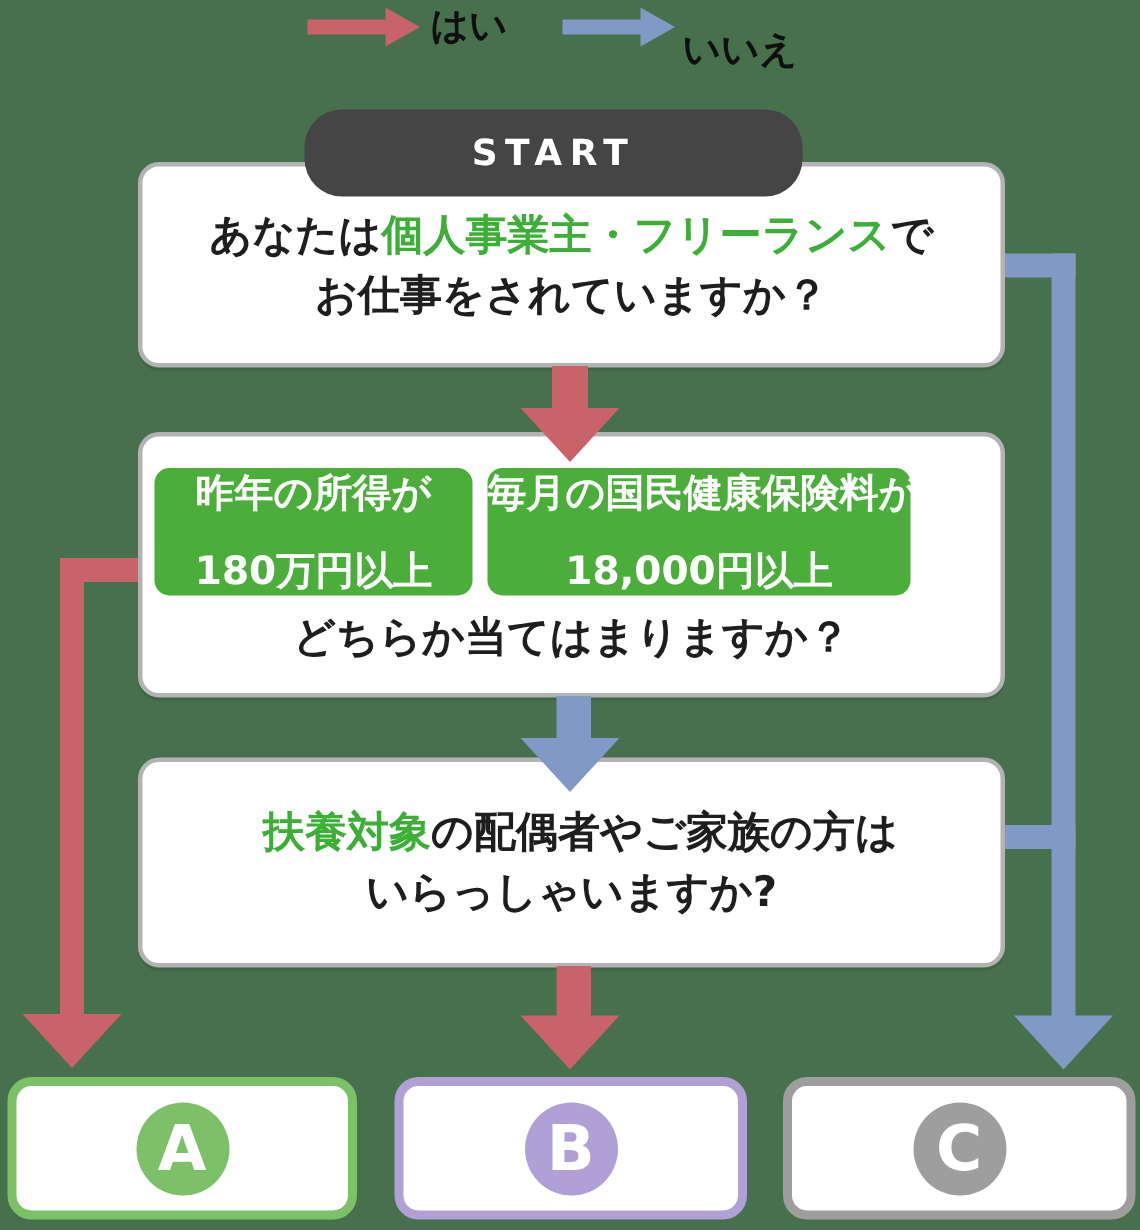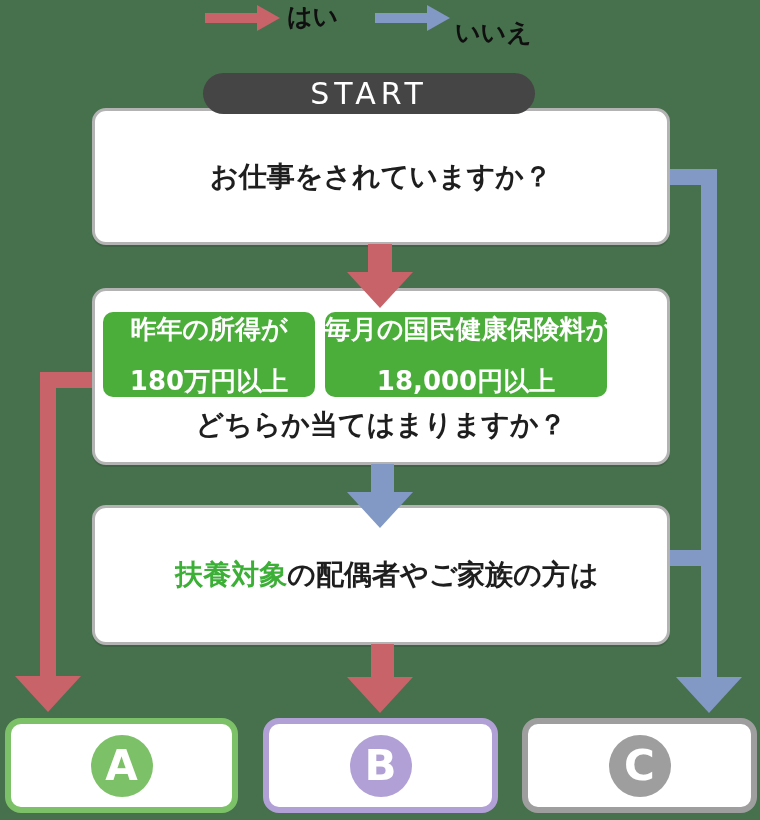--- a/index.html
+++ b/index.html
@@ -20,24 +20,24 @@
   .head-right{position:absolute;width:0;height:0;
     border-top:13px solid transparent;border-bottom:13px solid transparent;}
   .head-right.yes-edge{border-left:23px solid var(--yes);}
   .head-right.no-edge{border-left:23px solid var(--no);}
   .head-down{position:absolute;width:0;height:0;
     border-left:33px solid transparent;border-right:33px solid transparent;}
   .head-down.yes-edge{border-top:36px solid var(--yes);}
   .head-down.no-edge{border-top:36px solid var(--no);}
 
   
-  .start-pill{position:absolute;left:203px;top:73px;width:332px;height:41px;
+  .start-pill{position:absolute;left:203px;top:73px;width:332px;height:58px;
     background:var(--startbg);border-radius:25px;z-index:3;
     display:flex;align-items:center;justify-content:center;
-    color:#ffffff;font-size:30px;font-weight:normal;letter-spacing:5px;}
+    color:#ffffff;font-size:24px;font-weight:bold;letter-spacing:5px;}
 
   
   .qbox{position:absolute;left:92px;width:578px;background:#ffffff;
     border:3px solid var(--border);border-radius:14px;box-sizing:border-box;
     z-index:1;box-shadow:0 2px 0 rgba(0,0,0,0.10);}
   .qtext{position:absolute;left:0;right:0;text-align:center;
     font-size:28px;font-weight:bold;color:var(--ink);line-height:40px;white-space:nowrap;}
   .hl{color:var(--hl);}
   #qbox1{top:108px;height:137px;}
   #qbox2{top:288px;height:177px;}
@@ -99,20 +99,21 @@
     <div class="shaft no-fill under" style="left:660px;top:169px;width:57px;height:16px;"></div>
     <div class="shaft no-fill under" style="left:701px;top:169px;width:16px;height:510px;"></div>
     <div class="shaft no-fill under" style="left:660px;top:550px;width:57px;height:16px;"></div>
     <div class="head-down no-edge under" style="left:676px;top:677px;"></div>
   </div>
 
   <div class="start-pill">START</div>
 
   <div class="qbox" id="qbox1">
     <div class="center-lines">
+      <div class="qtext" style="position:static;"><span>あなたは</span><span class="hl">個人事業主・フリーランス</span><span>で</span></div>
       <div class="qtext" style="position:static;">お仕事をされていますか？</div>
     </div>
   </div>
 
   <div>
     <div class="shaft yes-fill over" style="left:368px;top:244px;width:24px;height:29px;"></div>
     <div class="head-down yes-edge over" style="left:347px;top:272px;"></div>
   </div>
 
   <div class="qbox" id="qbox2">
@@ -128,20 +129,21 @@
   </div>
 
   <div>
     <div class="shaft no-fill over" style="left:371px;top:464px;width:23px;height:29px;"></div>
     <div class="head-down no-edge over" style="left:347px;top:492px;"></div>
   </div>
 
   <div class="qbox" id="qbox3">
     <div class="center-lines">
       <div class="qtext" style="position:static;margin-left:12px;"><span class="hl">扶養対象</span><span>の配偶者やご家族の方は</span></div>
+      <div class="qtext" style="position:static;">いらっしゃいますか?</div>
     </div>
   </div>
 
   <div>
     <div class="shaft yes-fill over" style="left:371px;top:644px;width:23px;height:34px;"></div>
     <div class="head-down yes-edge over" style="left:347px;top:677px;"></div>
   </div>
 
   <div class="result" id="result-a">
     <div class="badge">A</div>

